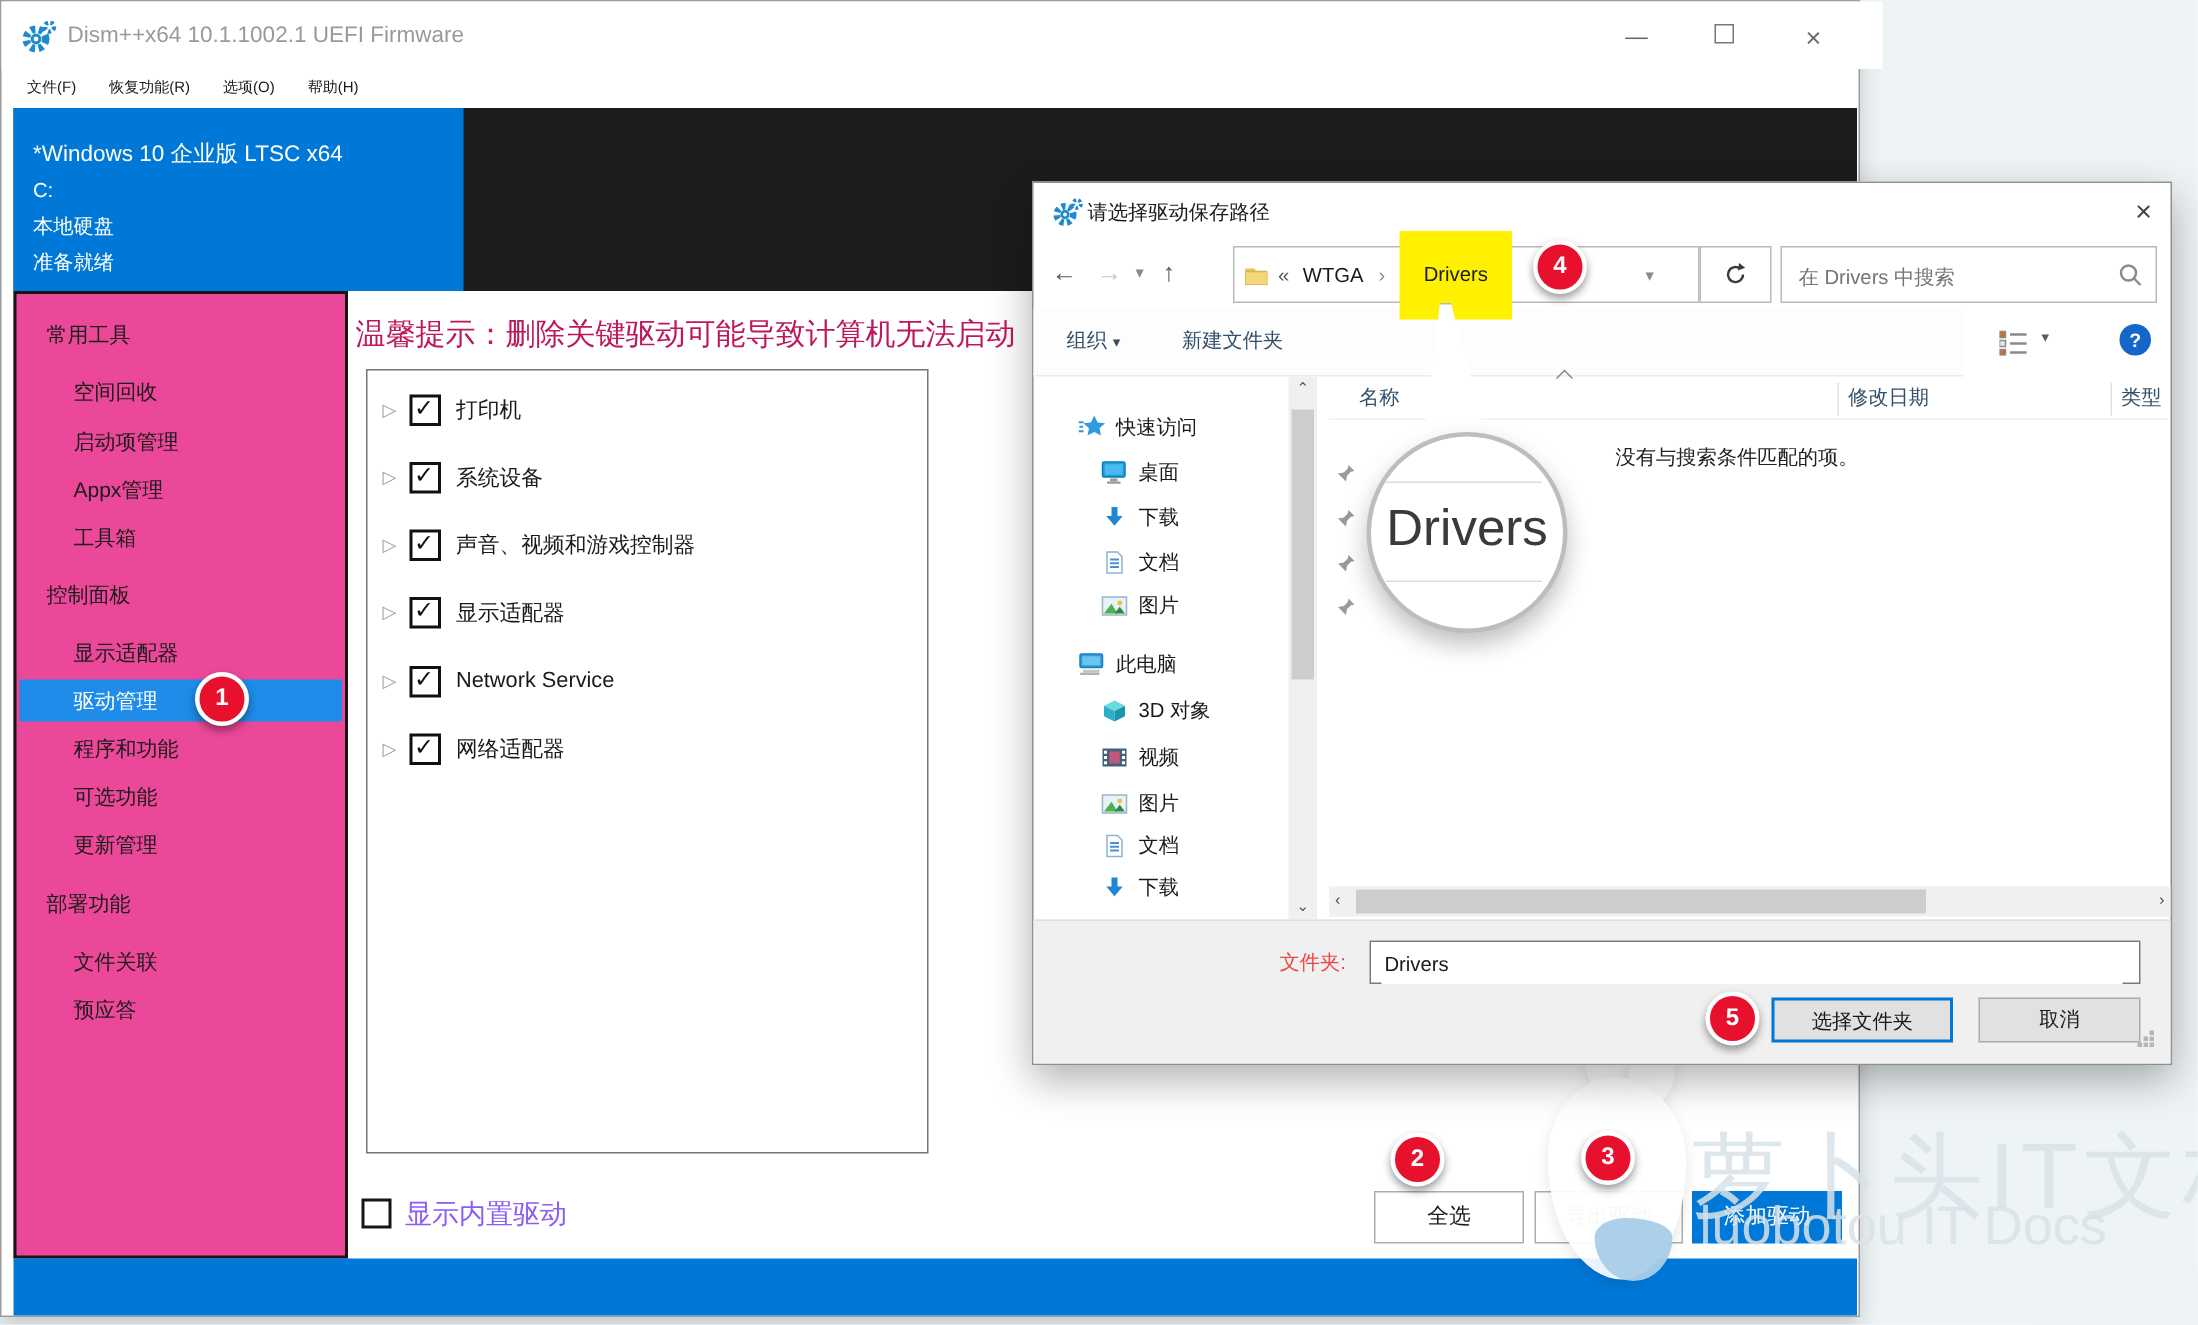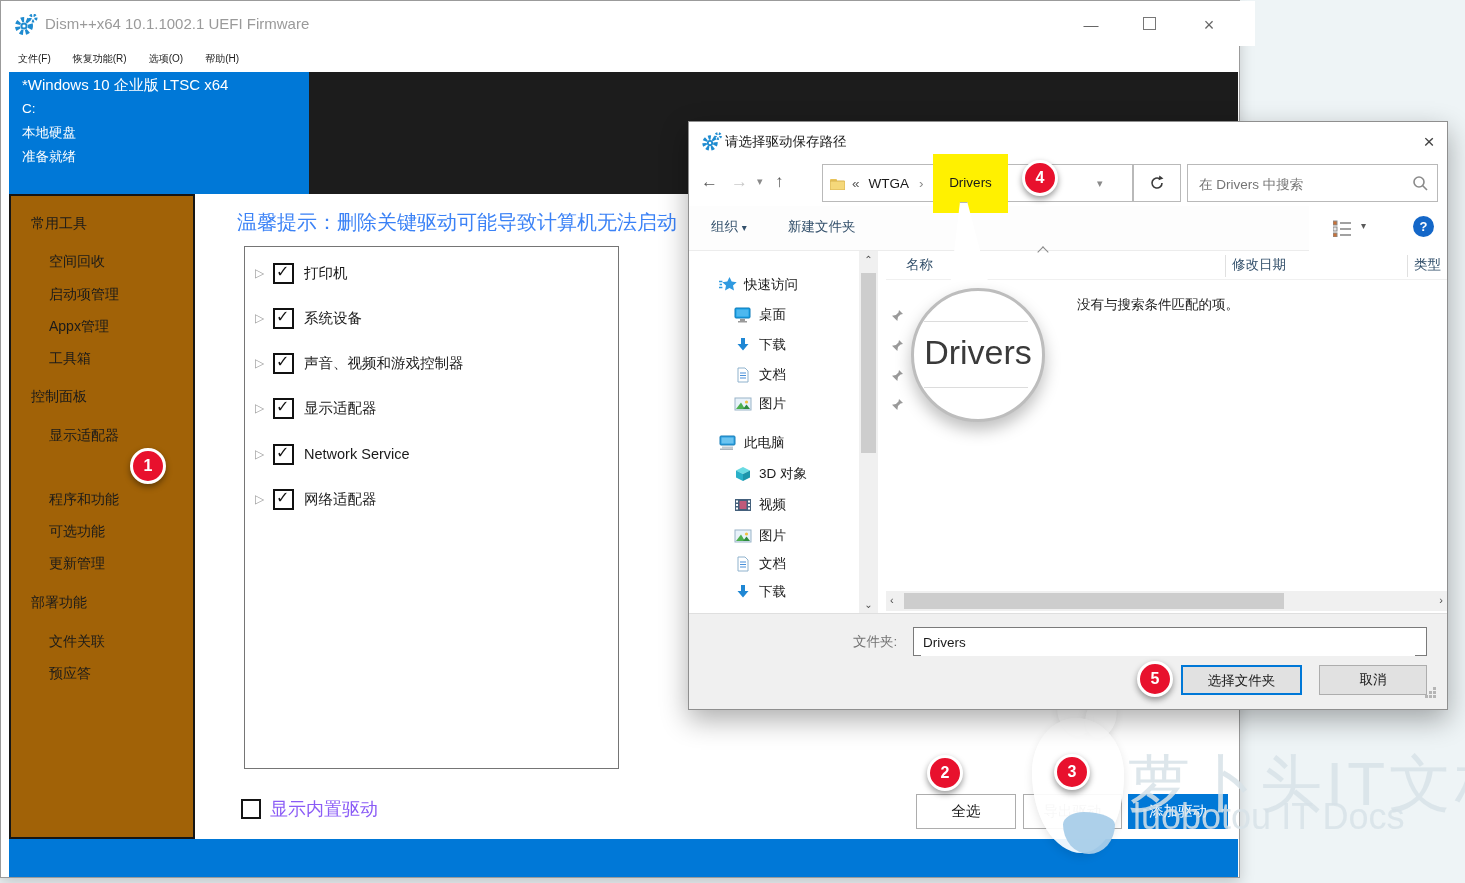--- a/index.html
+++ b/index.html
@@ -12,33 +12,33 @@
   #app-title{left:44px;top:0;height:45px;line-height:45px;font-size:15px;color:#9a9a9a;}
   .winctl{top:14px;width:40px;height:20px;text-align:center;color:#666;font-size:15px;line-height:20px;}
   #btn-min{left:1070px;}
   #btn-max{left:1128px;}
   #btn-close{left:1188px;font-size:18px;}
   #btn-max .sq{display:inline-block;width:11px;height:11px;border:1px solid #777;}
   #menubar{left:6px;top:45px;height:26px;display:flex;}
   .menu-item{padding:0 11px;line-height:25px;font-size:10px;color:#1a1a1a;}
 
   #hero{left:8px;top:71px;width:1229px;height:122px;background:#1c1c1c;}
-  #tile{left:0;top:0;width:300px;height:122px;background:#0078d7;color:#fff;padding:1px 0 0 13px;box-sizing:border-box;}
+  #tile{left:0;top:0;width:300px;height:122px;background:#0078d7;color:#fff;padding:19px 0 0 13px;box-sizing:border-box;}
   #tile .t1{font-size:15px;line-height:24px;}
   #tile .t2{font-size:13.5px;line-height:24px;}
 
   
-  #sidebar{left:8px;top:193px;width:186px;height:645px;background:#a16207;border:2px solid #151515;box-sizing:border-box;}
+  #sidebar{left:8px;top:193px;width:223px;height:645px;background:#ec4899;border:2px solid #151515;box-sizing:border-box;}
   .nav-h,.nav-i{position:absolute;height:28px;line-height:28px;font-size:14px;color:#1a1a1a;white-space:nowrap;}
   .nav-h{left:20px;}
   .nav-i{left:38px;}
   .nav-sel{left:2px;right:2px;padding-left:36px;background:#1e8ce8;color:#fff;}
 
   
-  #warning{left:236px;top:208px;font-size:20px;color:#3b82f6;white-space:nowrap;}
+  #warning{left:236px;top:208px;font-size:20px;color:#be185d;white-space:nowrap;}
   #drv-box{left:243px;top:245px;width:375px;height:523px;border:1px solid #757575;background:#fff;box-sizing:border-box;}
   .drv-row{position:absolute;left:0;height:26px;display:flex;align-items:center;}
   .drv-exp{width:14px;margin-left:10px;color:#9e9e9e;font-size:12px;}
   .drv-cb{width:17px;height:17px;border:2px solid #111;margin-left:4px;position:relative;background:#fff;}
   .drv-cb .chk{position:absolute;left:1px;top:-3px;font-size:16px;font-weight:bold;color:#111;}
   .drv-label{margin-left:10px;font-size:14.5px;color:#1a1a1a;white-space:nowrap;}
   #builtin-row{left:240px;top:796px;display:flex;align-items:center;}
   #builtin-box{width:16px;height:16px;border:2px solid #151515;background:#fff;}
   #builtin-label{margin-left:9px;font-size:18px;color:#8b5cf6;}
 
@@ -85,21 +85,21 @@
   
   .col-head{position:absolute;top:134px;font-size:13.5px;color:#33506b;white-space:nowrap;}
   .col-sep{position:absolute;top:133px;height:22px;width:1px;background:#e0e0e0;}
   #sort-chev{left:350px;top:126px;width:7px;height:7px;border-left:1px solid #888;border-top:1px solid #888;transform:rotate(45deg);}
   #head-line{left:197px;top:157px;width:561px;height:1px;background:#f0f0f0;}
   #empty-msg{left:388px;top:174px;font-size:13.5px;color:#222;}
   #dlg-hscroll{left:197px;top:469px;width:561px;height:20px;background:#f0f0f0;}
   #dlg-hscroll .thumb{position:absolute;left:18px;top:2px;width:380px;height:16px;background:#cdcdcd;}
   
   #dlg-bottom{left:0;top:491px;width:758px;height:96px;background:#f0f0f0;border-top:1px solid #dfdfdf;box-sizing:border-box;}
-  #folder-label{left:164px;top:511px;font-size:13.5px;color:#737373;}
+  #folder-label{left:164px;top:511px;font-size:13.5px;color:#ef4444;}
   #folder-input{left:224px;top:505px;width:514px;height:29px;border:1px solid #7a7a7a;box-sizing:border-box;background:#fff;}
   #folder-input input{border:none;outline:none;width:490px;height:25px;margin:1px 0 0 7px;font-size:13.5px;color:#1a1a1a;font-family:inherit;}
   .dlg-btn{position:absolute;top:543px;height:30px;background:#e1e1e1;font-size:13.5px;color:#1a1a1a;text-align:center;line-height:28px;box-sizing:border-box;}
   #btn-choose{left:492px;width:121px;border:2px solid #0078d7;}
   #btn-cancel{left:630px;width:108px;border:1px solid #adadad;}
   #dlg-grip{left:744px;top:573px;width:3px;height:3px;background:#b5b5b5;box-shadow:0 -8px #b5b5b5,0 -4px #b5b5b5,-4px 0 #b5b5b5,-8px 0 #b5b5b5,-4px -4px #b5b5b5;}
 
   
   #callout{z-index:40;}
   #callout-tail{left:948px;top:202px;width:44px;height:100px;background:#fff;border:1px solid #b5b5b5;clip-path:polygon(26% 0,42% 0,100% 100%,0 100%);}
@@ -145,20 +145,21 @@
     </div>
 
     <div id="sidebar" class="abs">
       <div class="nav-h" style="top:13px">常用工具</div>
       <div class="nav-i" style="top:51px">空间回收</div>
       <div class="nav-i" style="top:84px">启动项管理</div>
       <div class="nav-i" style="top:116px">Appx管理</div>
       <div class="nav-i" style="top:148px">工具箱</div>
       <div class="nav-h" style="top:186px">控制面板</div>
       <div class="nav-i" style="top:225px">显示适配器</div>
+      <div class="nav-i nav-sel" style="top:257px">驱动管理</div>
       <div class="nav-i" style="top:289px">程序和功能</div>
       <div class="nav-i" style="top:321px">可选功能</div>
       <div class="nav-i" style="top:353px">更新管理</div>
       <div class="nav-h" style="top:392px">部署功能</div>
       <div class="nav-i" style="top:431px">文件关联</div>
       <div class="nav-i" style="top:463px">预应答</div>
     </div>
 
     <div id="warning" class="abs">温馨提示：删除关键驱动可能导致计算机无法启动</div>
 

